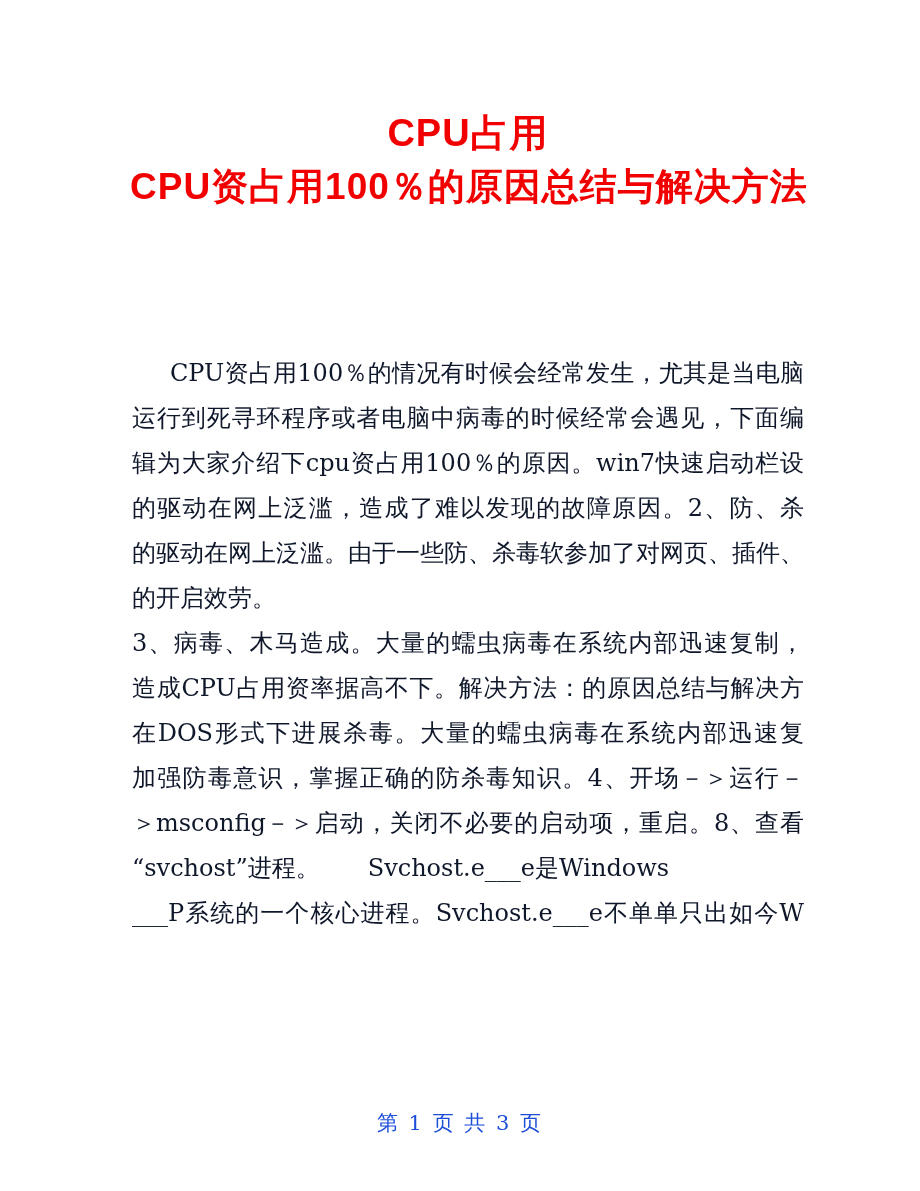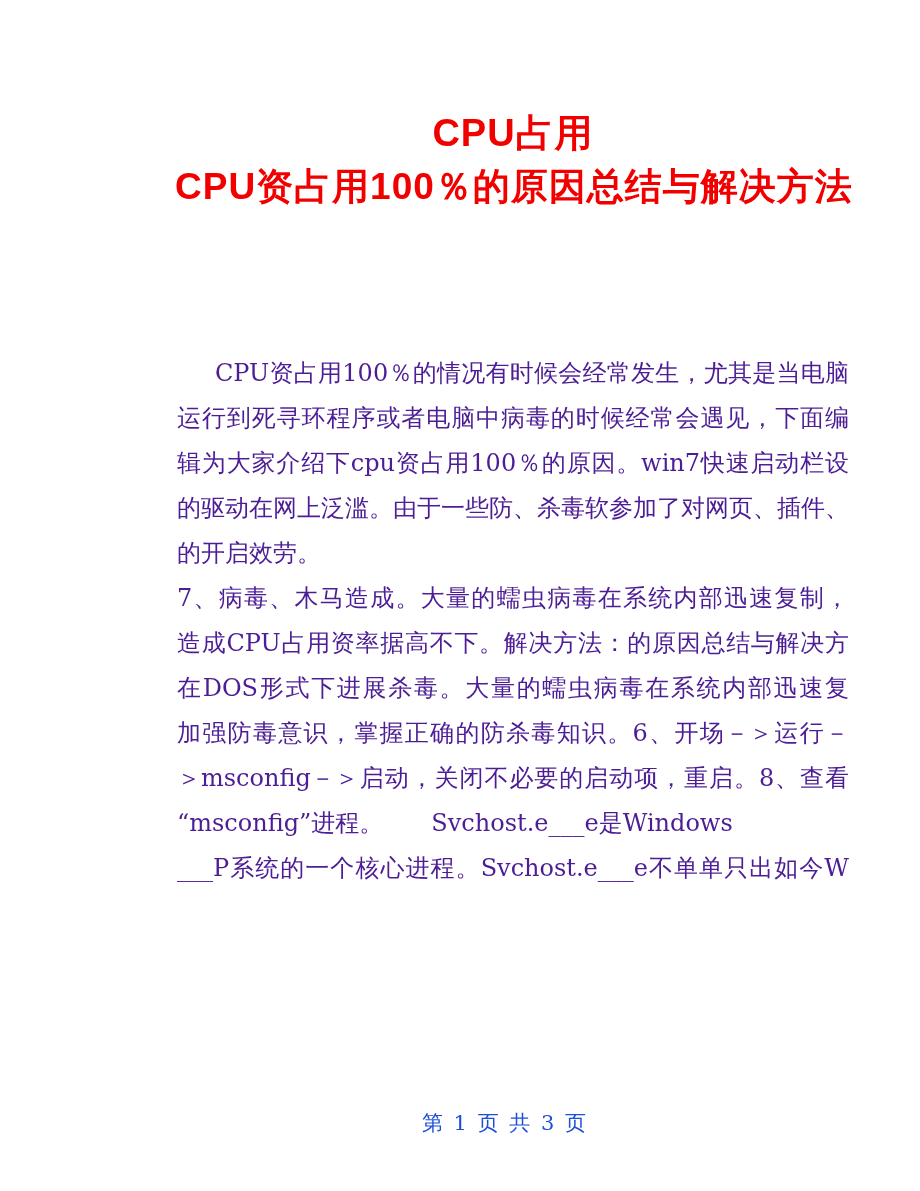--- a/index.html
+++ b/index.html
@@ -7,21 +7,20 @@
     padding: 0;
     background: #ffffff;
   }
   .page {
     position: relative;
     width: 864px;
     height: 1191px;
     background: #ffffff;
     overflow: hidden;
     font-family: "DejaVu Serif", serif;
-    margin-left: 45px;
   }
   .doc-title, .doc-subtitle {
     position: absolute;
     left: 130px;
     width: 676px;
     margin: 0;
     text-align: center;
     color: #f20000;
     font-family: "Liberation Sans", sans-serif;
     font-weight: 700;
@@ -36,21 +35,21 @@
   .doc-subtitle {
     top: 158px;
     font-size: 37px;
     line-height: 58px;
   }
   .doc-body {
     position: absolute;
     left: 132px;
     top: 351px;
     width: 672px;
-    color: #4c1d95;
+    color: #0f172a;
     font-size: 24px;
     line-height: 45px;
   }
   .line {
     height: 45px;
     overflow: hidden;
     text-align: justify;
     text-align-last: justify;
   }
   .line.left {
@@ -78,26 +77,27 @@
 <div class="page">
 
   <h1 class="doc-title">CPU占用</h1>
 
   <h2 class="doc-subtitle">CPU资占用100％的原因总结与解决方法</h2>
 
   <div class="doc-body">
     <div class="line indent">CPU资占用100％的情况有时候会经常发生，尤其是当电脑</div>
     <div class="line">运行到死寻环程序或者电脑中病毒的时候经常会遇见，下面编</div>
     <div class="line">辑为大家介绍下cpu资占用100％的原因。win7快速启动栏设置</div>
+    <div class="line">的驱动在网上泛滥，造成了难以发现的故障原因。2、防、杀</div>
     <div class="line">的驱动在网上泛滥。由于一些防、杀毒软参加了对网页、插件、</div>
     <div class="line left">的开启效劳。</div>
-    <div class="line">7、病毒、木马造成。大量的蠕虫病毒在系统内部迅速复制，</div>
+    <div class="line">3、病毒、木马造成。大量的蠕虫病毒在系统内部迅速复制，</div>
     <div class="line">造成CPU占用资率据高不下。解决方法：的原因总结与解决方法</div>
     <div class="line">在DOS形式下进展杀毒。大量的蠕虫病毒在系统内部迅速复制，</div>
-    <div class="line">加强防毒意识，掌握正确的防杀毒知识。6、开场－＞运行－</div>
+    <div class="line">加强防毒意识，掌握正确的防杀毒知识。4、开场－＞运行－</div>
     <div class="line">＞msconfig－＞启动，关闭不必要的启动项，重启。8、查看</div>
-    <div class="line left">“msconfig”进程。　　Svchost.e___e是Windows</div>
+    <div class="line left">“svchost”进程。　　Svchost.e___e是Windows</div>
     <div class="line">___P系统的一个核心进程。Svchost.e___e不单单只出如今W</div>
   </div>
 
   <div class="page-footer">第 1 页 共 3 页</div>
 
 </div>
 
 </body></html>

